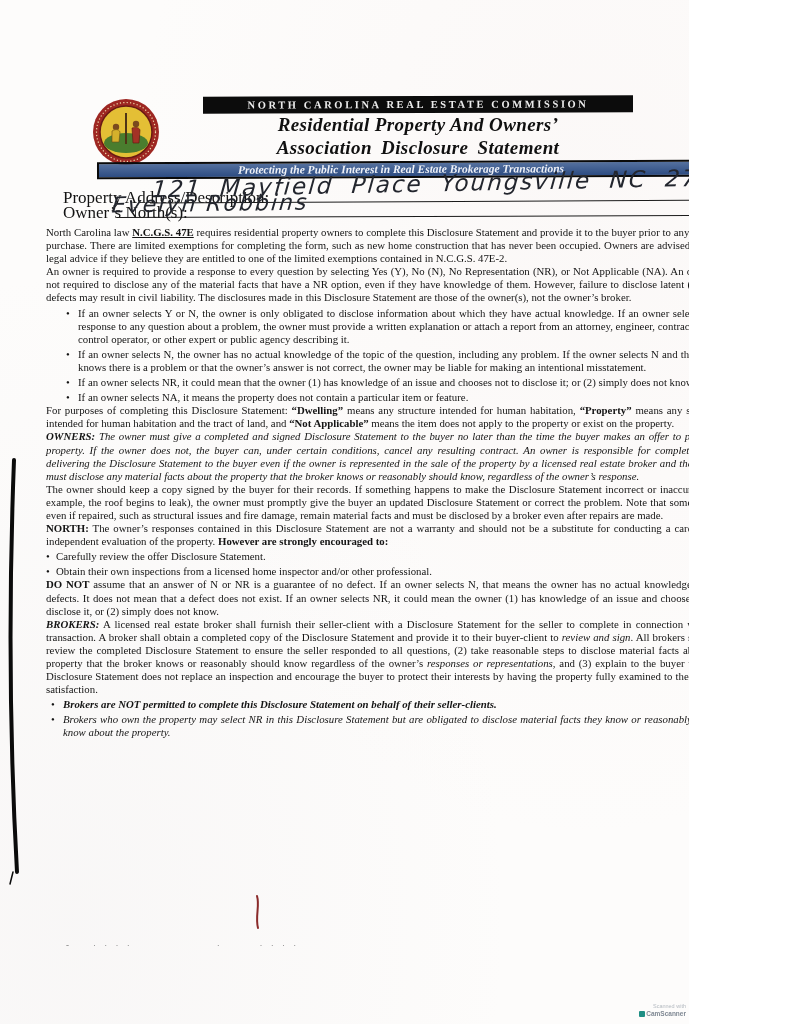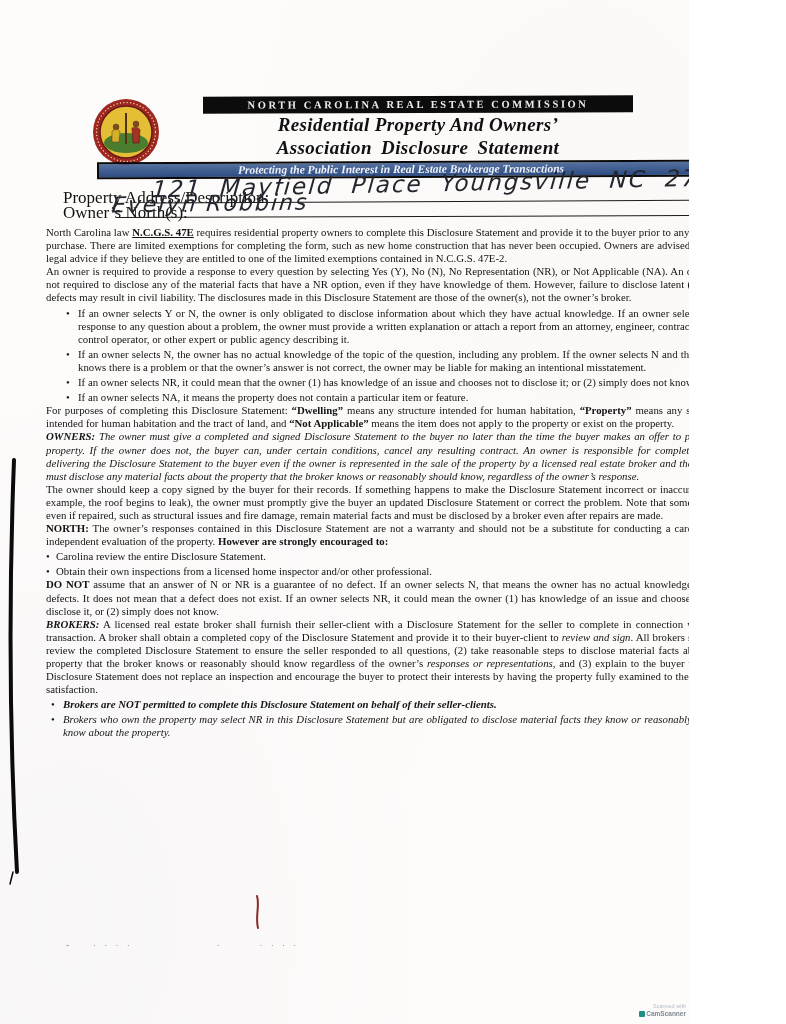--- a/index.html
+++ b/index.html
@@ -148,21 +148,21 @@
           <span class="bullet-text">If an owner selects NA, it means the property does not contain a particular item or feature.</span>
         </div>
       </div>
     <p class="gap9"><span>For purposes of completing this Disclosure Statement: </span><span class="b">“Dwelling”</span><span> means any structure intended for human habitation, </span><span class="b">“Property”</span><span> means any structure intended for human habitation and the tract of land, and </span><span class="b">“Not Applicable”</span><span> means the item does not apply to the property or exist on the property.</span></p>
     <p class="gap18"><span class="b">OWNERS:</span><span> The owner must give a completed and signed Disclosure Statement to the buyer no later than the time the buyer makes an offer to purchase property. If the owner does not, the buyer can, under certain conditions, cancel any resulting contract. An owner is responsible for completing and delivering the Disclosure Statement to the buyer even if the owner is represented in the sale of the property by a licensed real estate broker and the broker must disclose any material facts about the property that the broker knows or reasonably should know, regardless of the owner’s response.</span></p>
     <p class="gap14">The owner should keep a copy signed by the buyer for their records. If something happens to make the Disclosure Statement incorrect or inaccurate (for example, the roof begins to leak), the owner must promptly give the buyer an updated Disclosure Statement or correct the problem. Note that some issues, even if repaired, such as structural issues and fire damage, remain material facts and must be disclosed by a broker even after repairs are made.</p>
     <p class="gap12"><span class="b">NORTH:</span><span> The owner’s responses contained in this Disclosure Statement are not a warranty and should not be a substitute for conducting a careful and independent evaluation of the property. </span><span class="b">However are strongly encouraged to:</span></p>
     <div class="bullet-list flush">
         <div class="bullet-item">
           <span class="marker">•</span>
-          <span class="bullet-text">Carolina review the entire Disclosure Statement.</span>
+          <span class="bullet-text">Carefully review the offer Disclosure Statement.</span>
         </div>
         <div class="bullet-item">
           <span class="marker">•</span>
           <span class="bullet-text">Obtain their own inspections from a licensed home inspector and/or other professional.</span>
         </div>
       </div>
     <p><span class="b">DO NOT</span><span> assume that an answer of N or NR is a guarantee of no defect. If an owner selects N, that means the owner has no actual knowledge of any defects. It does not mean that a defect does not exist. If an owner selects NR, it could mean the owner (1) has knowledge of an issue and chooses not to disclose it, or (2) simply does not know.</span></p>
     <p class="gap14"><span class="b i">BROKERS:</span><span> A licensed real estate broker shall furnish their seller-client with a Disclosure Statement for the seller to complete in connection with the transaction. A broker shall obtain a completed copy of the Disclosure Statement and provide it to their buyer-client to </span><span class="i">review and sign</span><span>. All brokers shall (1) review the completed Disclosure Statement to ensure the seller responded to all questions, (2) take reasonable steps to disclose material facts about the property that the broker knows or reasonably should know regardless of the owner’s </span><span class="i">responses or representations</span><span>, and (3) explain to the buyer that this Disclosure Statement does not replace an inspection and encourage the buyer to protect their interests by having the property fully examined to the buyer’s satisfaction.</span></p>
     <div class="bullet-list small-indent">
         <div class="bullet-item">

